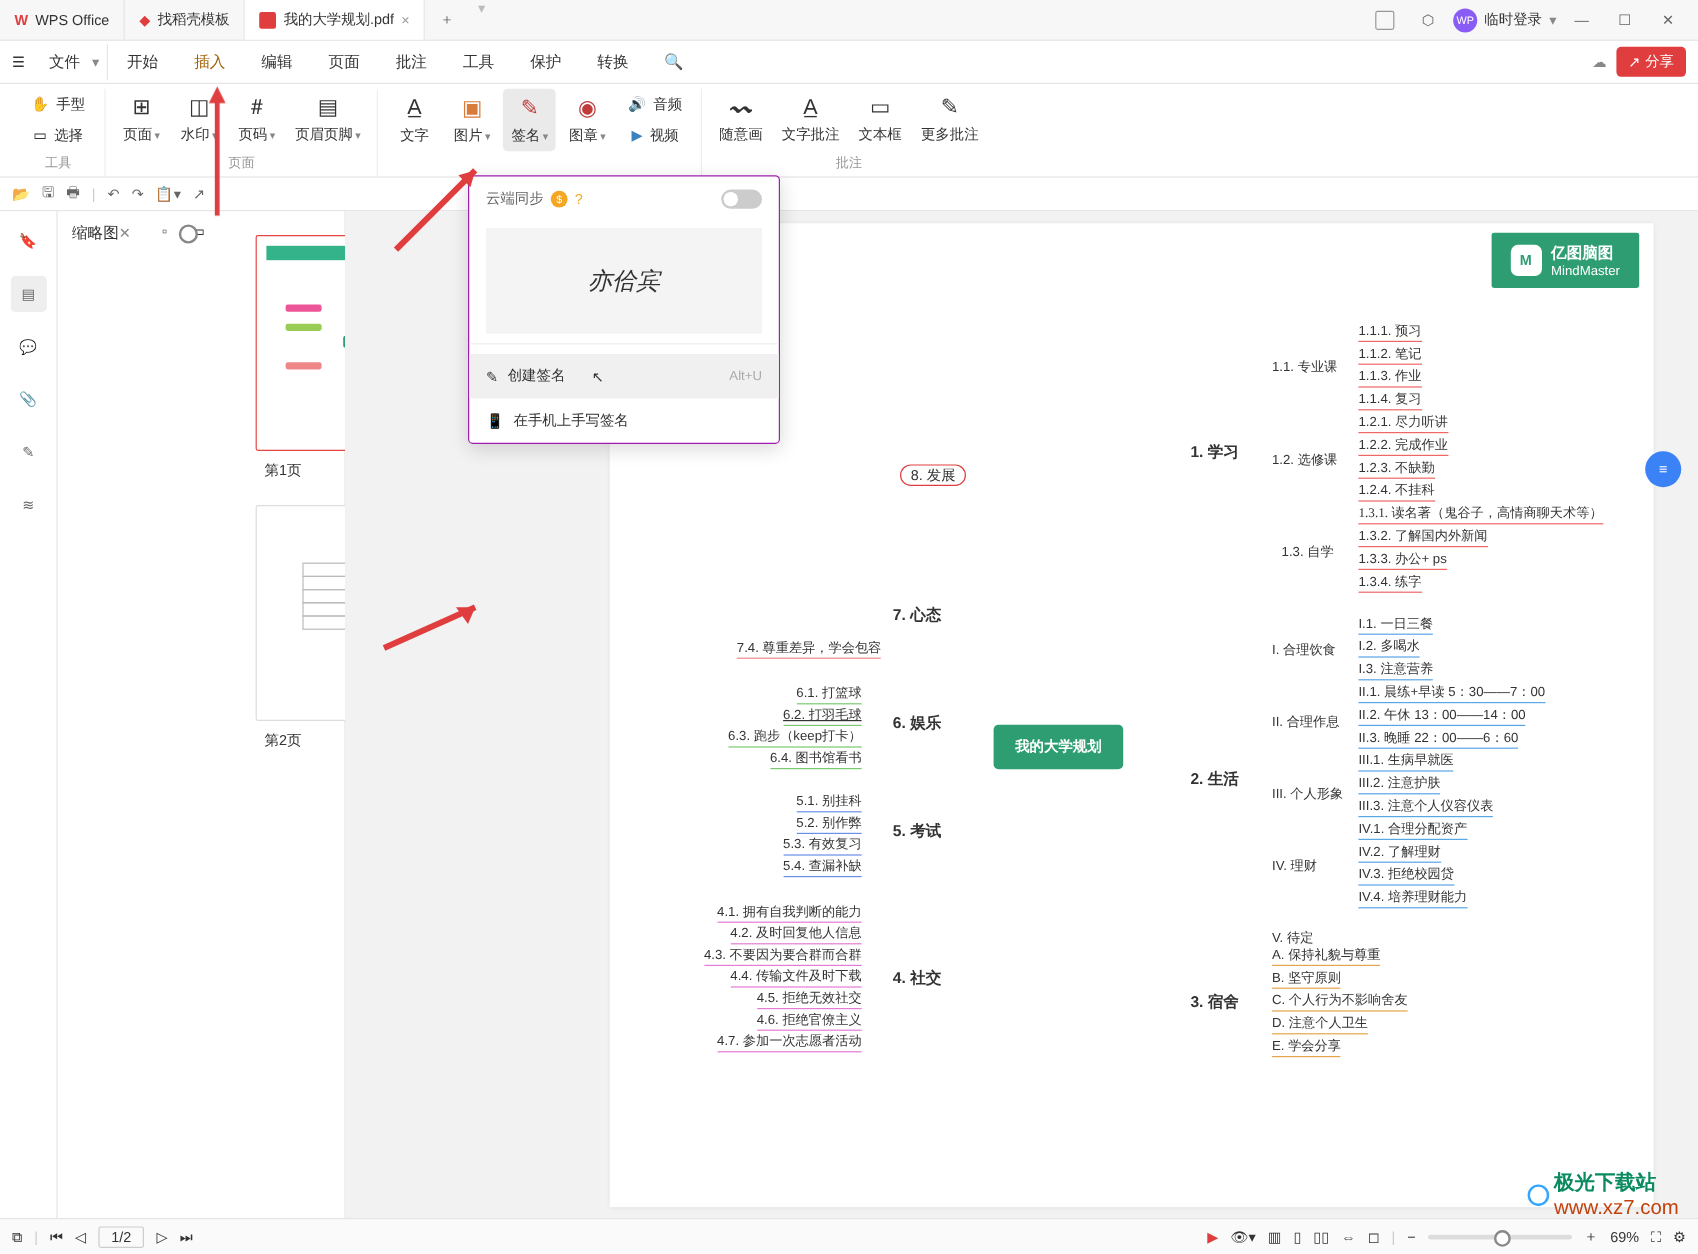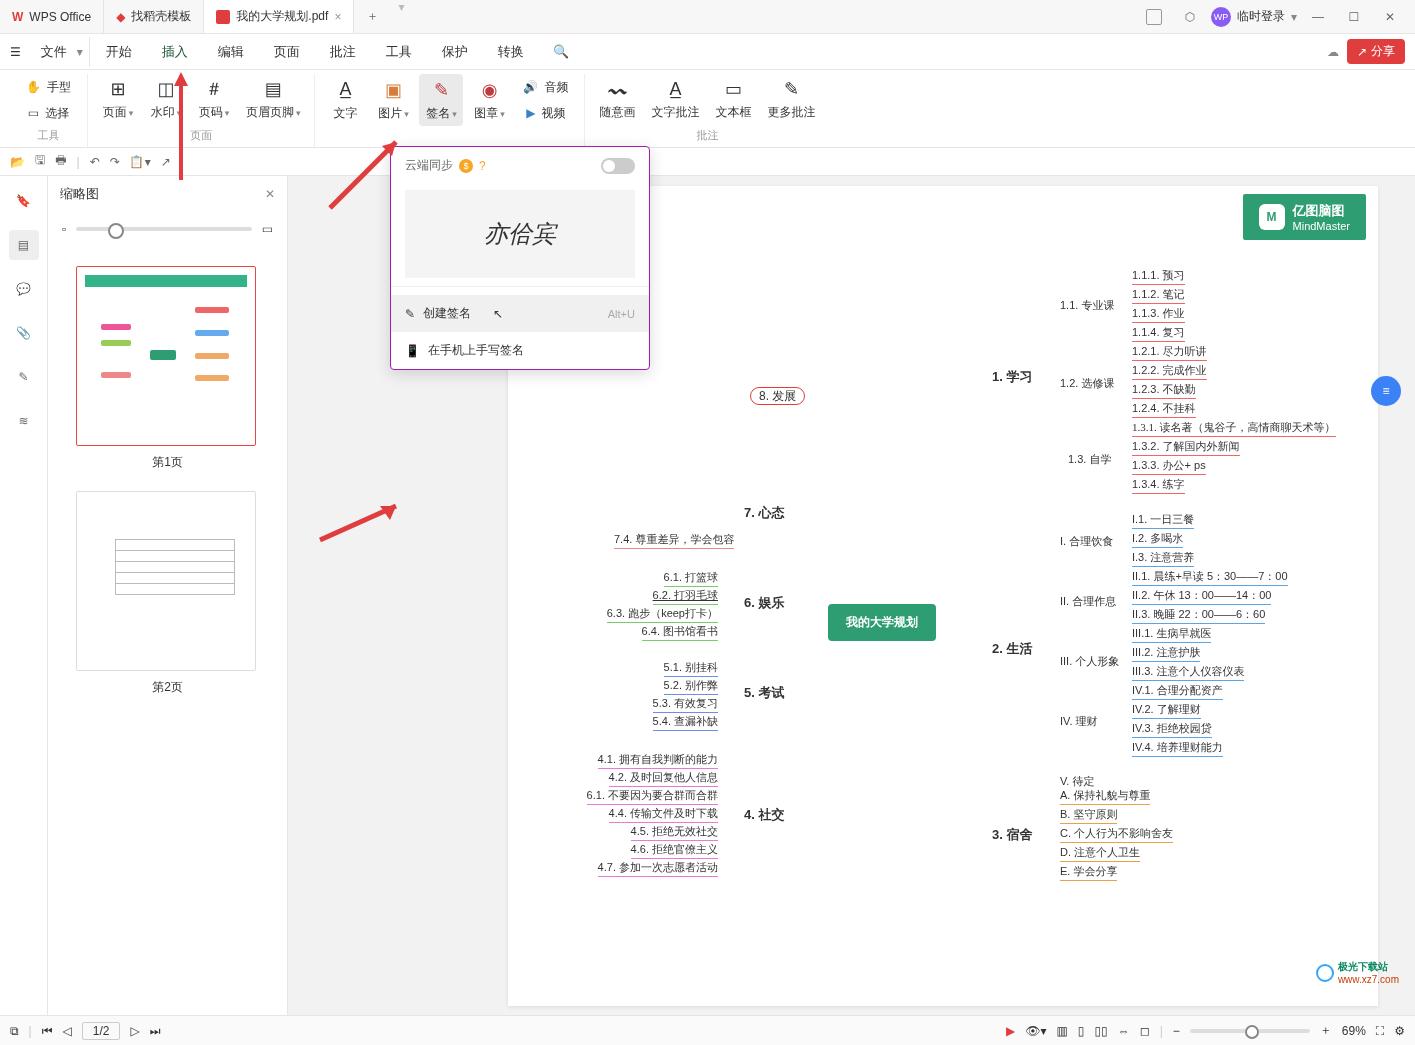--- a/index.html
+++ b/index.html
@@ -13,21 +13,21 @@
   .tab-plus { display:flex; align-items:center; padding:0 12px; color:#666; cursor:pointer; }
   .titlebar-right { margin-left: auto; display: flex; align-items: center; gap: 6px; padding-right: 10px; }
   .winbtn { width: 30px; height: 30px; display:flex; align-items:center; justify-content:center; cursor:pointer; color:#666; }
   .avatar { width:20px; height:20px; border-radius:50%; background:#8a5cf6; color:#fff; display:flex;align-items:center;justify-content:center; font-size:9px; }
   .icon-sq { width:16px; height:16px; border:1px solid #999; border-radius:2px; }
 
   
   .menubar { height: 36px; display: flex; align-items: center; padding: 0 10px; border-bottom: 1px solid #e5e5e5; gap: 2px; }
   .menu-left { display:flex; align-items:center; gap:6px; padding-right:6px; border-right:1px solid #e5e5e5; }
   .menu-item { padding: 6px 14px; cursor: pointer; font-size: 13px; }
-  .menu-item.active { color: #14532d; text-align: center; }
+  .menu-item.active { color: #a16207; text-align: center; }
   .menubar-right { margin-left: auto; display:flex; align-items:center; gap:8px; }
   .share-btn { background:#e03e3e; color:#fff; padding:4px 10px; border-radius:4px; display:flex; align-items:center; gap:4px; }
 
   
   .ribbon { height: 78px; display:flex; align-items:stretch; border-bottom:1px solid #e5e5e5; background:#fff; padding: 4px 10px 0; }
   .rgrp { display:flex; flex-direction:column; justify-content:space-between; border-right:1px solid #eee; padding: 0 8px 2px; }
   .rgrp-row { display:flex; gap:4px; }
   .rbtn { display:flex; flex-direction:column; align-items:center; justify-content:center; gap:4px; min-width:44px; padding:4px 6px; cursor:pointer; }
   .rbtn-sm { flex-direction:row; height:26px; gap:6px; padding:2px 8px; }
   .rgrp-label { text-align:center; font-size:11px; color:#999; padding-bottom:2px; }
@@ -35,21 +35,21 @@
   .caret::after { content:"▾"; font-size:9px; color:#888; margin-left:2px; }
 
   
   .quickbar { height:28px; display:flex; align-items:center; padding:0 10px; gap:10px; border-bottom:1px solid #e5e5e5; color:#666; }
 
   
   .main { display:flex; height: calc(1045px - 34px - 36px - 78px - 28px - 30px); }
   .leftrail { width:48px; border-right:1px solid #e5e5e5; display:flex; flex-direction:column; align-items:center; padding-top:10px; gap:14px; }
   .railbtn { width:30px; height:30px; display:flex; align-items:center; justify-content:center; cursor:pointer; color:#666; border-radius:4px; }
   .railbtn.active { background:#eee; }
-  .thumbpanel { width:240px; border-right:1px solid #e5e5e5; display:flex; flex-direction:column; }
+  .thumbpanel { width:240px; border-right:1px solid #e5e5e5; display:flex; }
   .thumbhdr { height:36px; display:flex; align-items:center; padding:0 12px; justify-content:space-between; }
   .thumbslider { height:34px; display:flex; align-items:center; padding:0 14px; gap:10px; }
   .slider { flex:1; height:4px; background:#ddd; position:relative; border-radius:2px; }
   .slider::after { content:""; position:absolute; left:18%; top:-4px; width:12px; height:12px; background:#fff; border:2px solid #888; border-radius:50%; }
   .thumbs { flex:1; overflow:auto; padding:0 28px 20px; }
   .thumb { margin-top:20px; }
   .thumb-img { width:180px; height:180px; border:1px solid #e64545; border-radius:2px; background:#fff; position:relative; overflow:hidden; }
   .thumb-img.plain { border-color:#ddd; }
   .thumb-cap { text-align:center; margin-top:8px; font-size:12px; }
   .mini { position:absolute; inset:8px; }
@@ -71,37 +71,37 @@
 
   
   .fab { position:absolute; right:14px; top:200px; width:30px; height:30px; background:#3b82f6; border-radius:50%; display:flex;align-items:center;justify-content:center;color:#fff; }
 
   
   .sigdd { position:absolute; left:390px; top:146px; width:260px; background:#fff; border:1px solid #a21caf; box-shadow:0 4px 16px rgba(0,0,0,.15); border-radius:4px; z-index:30; }
   .sigdd-hdr { display:flex; align-items:center; padding:10px 14px; font-size:12px; color:#666; gap:6px; }
   .toggle { margin-left:auto; width:34px; height:16px; background:#ccc; border-radius:8px; position:relative; }
   .toggle::after { content:""; position:absolute; left:2px; top:2px; width:12px; height:12px; background:#fff; border-radius:50%; }
   .sig-card { margin:6px 14px; height:88px; background:#f4f4f4; display:flex;align-items:center;justify-content:center; font-family:"KaiTi","STKaiti",cursive; font-size:26px; cursor:pointer; }
-  .sig-card.hand { font-family:"Brush Script MT","STKaiti",cursive; font-style:italic; font-size:24px; }
+  .sig-card.hand { font-family:"Brush Script MT","STKaiti",cursive; font-style:italic; font-size:20px; }
   .sep { height:1px; background:#eee; margin:8px 0; }
   .sig-act { display:flex; align-items:center; padding:10px 14px; gap:8px; cursor:pointer; }
   .sig-act.hl { background:#f0f0f0; }
   .kbd { margin-left:auto; color:#aaa; font-size:11px; }
 
   
   .arrow { position:absolute; z-index:40; }
 
   
   .statusbar { height:30px; border-top:1px solid #e5e5e5; display:flex; align-items:center; padding:0 10px; gap:10px; background:#fafafa; }
   .sb-right { margin-left:auto; display:flex; align-items:center; gap:10px; }
   .zoom-slider { width:120px; height:4px; background:#ddd; border-radius:2px; position:relative; }
   .zoom-slider::after { content:""; position:absolute; left:46%; top:-4px; width:10px; height:10px; border:2px solid #888; background:#fff; border-radius:50%; }
 
   
-  .watermark { position:absolute; right:16px; bottom:60px; display:flex; align-items:center; gap:4px; color:#0a8a5f; font-size:10px; }
+  .watermark { position:absolute; right:16px; bottom:28px; display:flex; align-items:center; gap:4px; color:#0a8a5f; font-size:17px; }
   .watermark .wml { width:18px;height:18px;border:2px solid #35a6ff;border-radius:50%; }
 
   svg { display:block; }
 </style>
 </head>
 <body>
 
 <div class="titlebar">
   <div class="tab">
       <span style="color:#e03e3e;font-weight:bold">W</span>
@@ -385,21 +385,21 @@
           <div class="leaf-lbl" style="top: 474px; border-color: rgb(107, 142, 230); right: 660px; text-align: right;">5.1. 别挂科</div>
           <div class="leaf-lbl" style="top: 492px; border-color: rgb(107, 142, 230); right: 660px; text-align: right;">5.2. 别作弊</div>
           <div class="leaf-lbl" style="top: 510px; border-color: rgb(107, 142, 230); right: 660px; text-align: right;">5.3. 有效复习</div>
           <div class="leaf-lbl" style="top: 528px; border-color: rgb(107, 142, 230); right: 660px; text-align: right;">5.4. 查漏补缺</div>
         </div>
 
       <div class="branch-lbl" style="left:236px;top:620px">4. 社交</div>
       <div id="social-leaves">
           <div class="leaf-lbl" style="top: 566px; border-color: rgb(230, 123, 214); right: 660px; text-align: right;">4.1. 拥有自我判断的能力</div>
           <div class="leaf-lbl" style="top: 584px; border-color: rgb(230, 123, 214); right: 660px; text-align: right;">4.2. 及时回复他人信息</div>
-          <div class="leaf-lbl" style="top: 602px; border-color: rgb(230, 123, 214); right: 660px; text-align: right;">6.1. 不要因为要合群而合群</div>
+          <div class="leaf-lbl" style="top: 602px; border-color: rgb(230, 123, 214); right: 660px; text-align: right;">4.3. 不要因为要合群而合群</div>
           <div class="leaf-lbl" style="top: 620px; border-color: rgb(230, 123, 214); right: 660px; text-align: right;">4.4. 传输文件及时下载</div>
           <div class="leaf-lbl" style="top: 638px; border-color: rgb(230, 123, 214); right: 660px; text-align: right;">4.5. 拒绝无效社交</div>
           <div class="leaf-lbl" style="top: 656px; border-color: rgb(230, 123, 214); right: 660px; text-align: right;">4.6. 拒绝官僚主义</div>
           <div class="leaf-lbl" style="top: 674px; border-color: rgb(230, 123, 214); right: 660px; text-align: right;">4.7. 参加一次志愿者活动</div>
         </div>
     </div>
     <div class="fab">≡</div>
   </div>
 </div>
 

